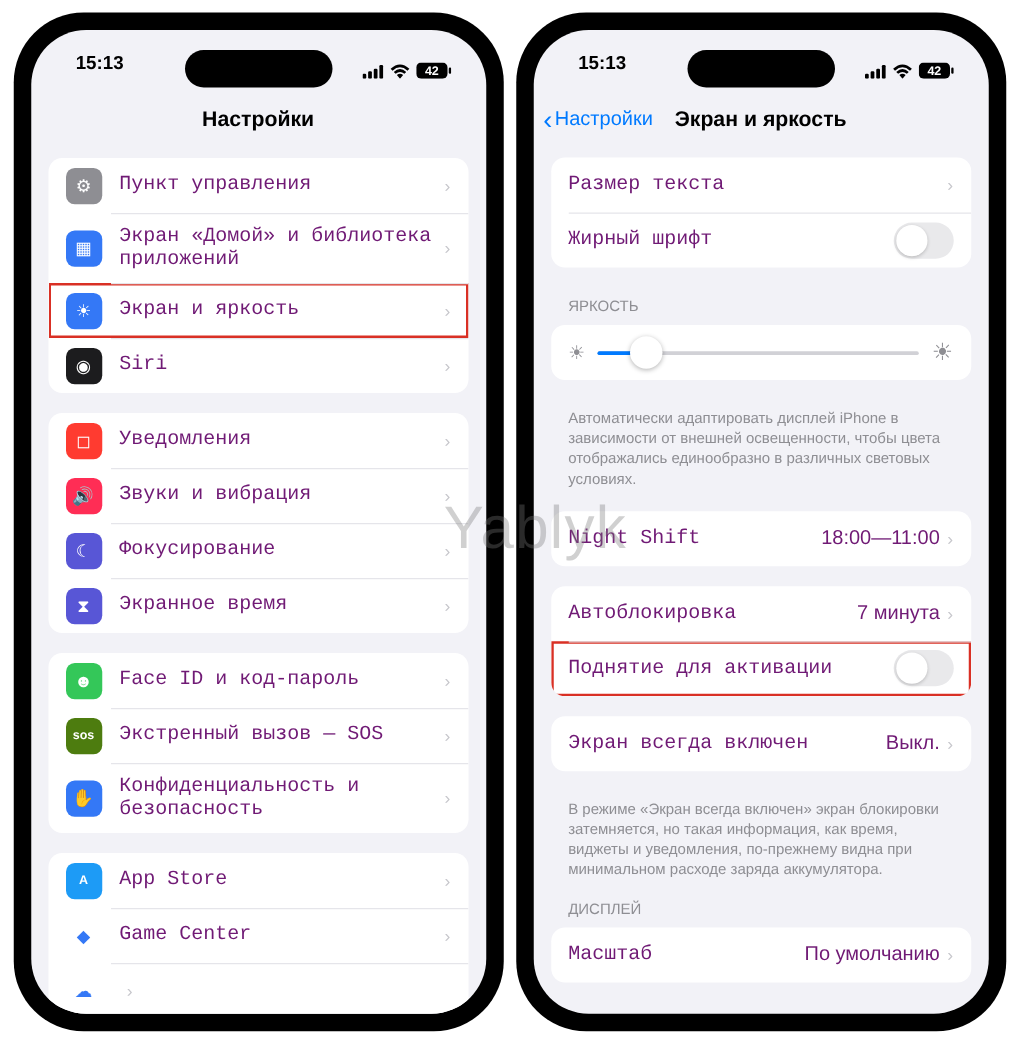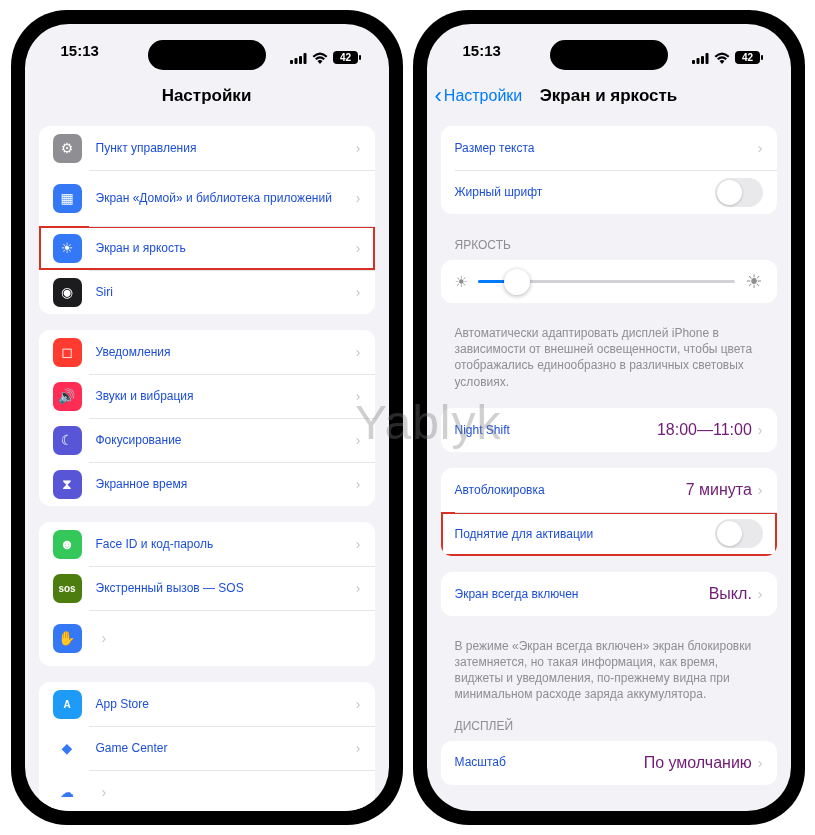--- a/index.html
+++ b/index.html
@@ -120,23 +120,24 @@
   display: flex;
   align-items: center;
   justify-content: center;
   margin-right: 14px;
   flex-shrink: 0;
   color: #fff;
   font-size: 14px;
 }
 .label {
   flex: 1;
-  font-size: 12px;
-  color: #1d4ed8;
+  font-size: 16px;
+  color: #701a75;
   line-height: 1.2;
+  font-family: Liberation Mono, monospace;
 }
 .chevron {
   color: #c7c7cc;
   font-size: 14px;
   margin-left: 6px;
 }
 .value {
   font-size: 16px;
   color: #701a75;
 }
@@ -305,20 +306,21 @@
             <span class="label">Face ID и код-пароль</span>
             <span class="chevron">›</span>
           </div>
           <div class="row">
             <div class="icon" style="background: #4d7c0f; font-size: 10px; font-weight: 700;">sos</div>
             <span class="label">Экстренный вызов — SOS</span>
             <span class="chevron">›</span>
           </div>
           <div class="row tall">
             <div class="icon" style="background: rgb(52, 120, 246);">✋</div>
+            <span class="label">Конфиденциальность и безопасность</span>
             <span class="chevron">›</span>
           </div>
         </div>
         <div class="group">
           <div class="row">
             <div class="icon" style="background: rgb(29, 155, 246); font-size: 10px; font-weight: 700;">A</div>
             <span class="label">App Store</span>
             <span class="chevron">›</span>
           </div>
           <div class="row">

